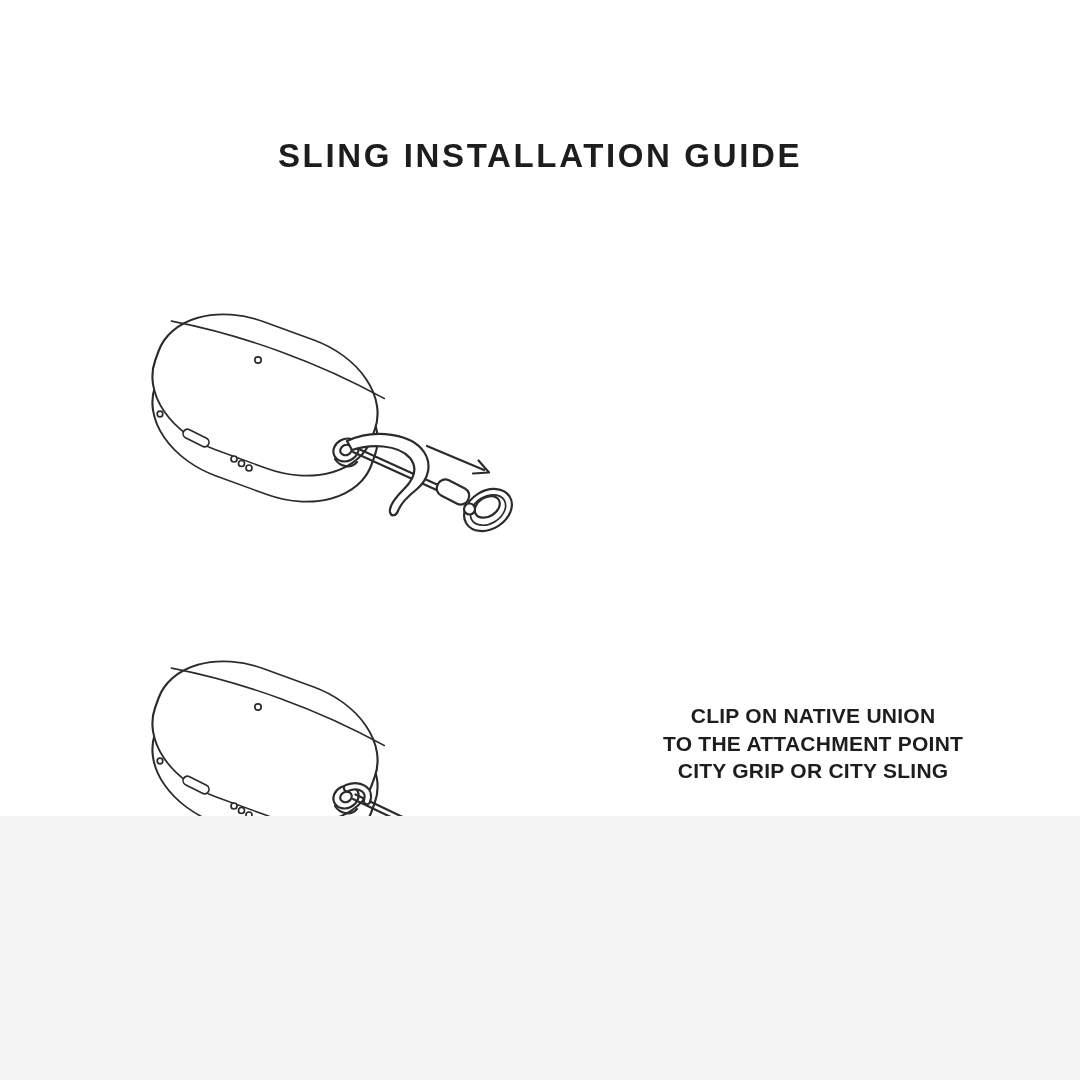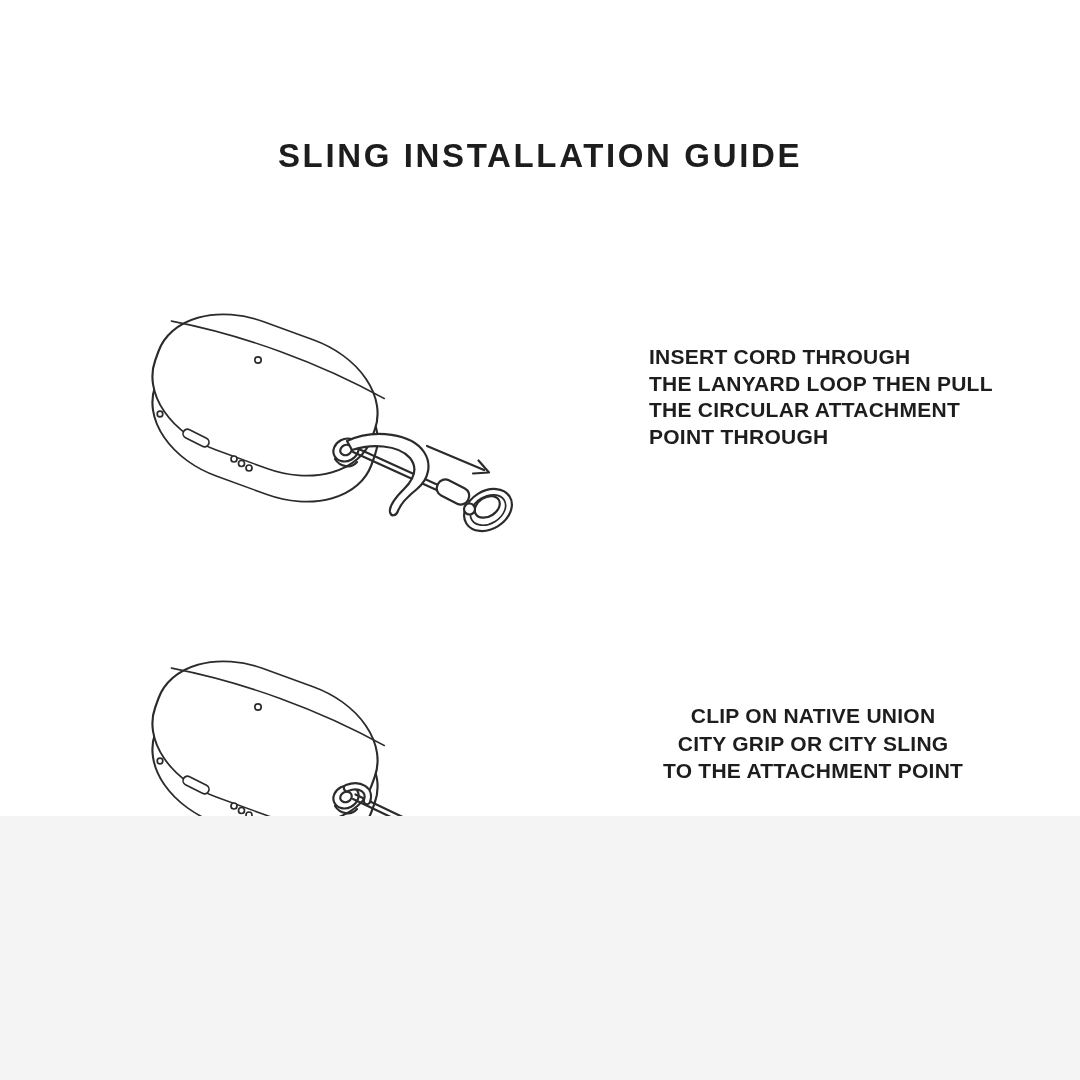--- a/index.html
+++ b/index.html
@@ -145,29 +145,23 @@
       <g>
         <path class="strap" d="M 563,879 C 640,870 705,900 752,958 C 760,968 766,978 770,988"></path>
         <path class="strap" d="M 566,896 C 633,892 690,918 733,970 C 739,978 744,986 748,993"></path>
         <path class="strap" d="M 543,903 C 575,913 635,940 683,975 C 695,984 706,994 713,1003"></path>
         <path class="strap" d="M 538,916 C 565,928 615,952 655,982 C 665,990 674,998 681,1006"></path>
       </g>
     </g>
   </svg>
 
   <div class="step step-1">
-    <div class="step-lines">
-      <div class="step-line">INSERT CORD THROUGH</div>
-      <div class="step-line">THE LANYARD LOOP THEN PULL</div>
-      <div class="step-line">THE CIRCULAR ATTACHMENT</div>
-      <div class="step-line">POINT THROUGH</div>
-    </div>
   </div>
 
   <div class="step step-2">
     <div class="step-lines">
       <div class="step-line">CLIP ON NATIVE UNION</div>
+      <div class="step-line">TO THE ATTACHMENT POINT</div>
       <div class="step-line">CITY GRIP OR CITY SLING</div>
-      <div class="step-line">TO THE ATTACHMENT POINT</div>
     </div>
   </div>
 
 </div>
 
 </body></html>

